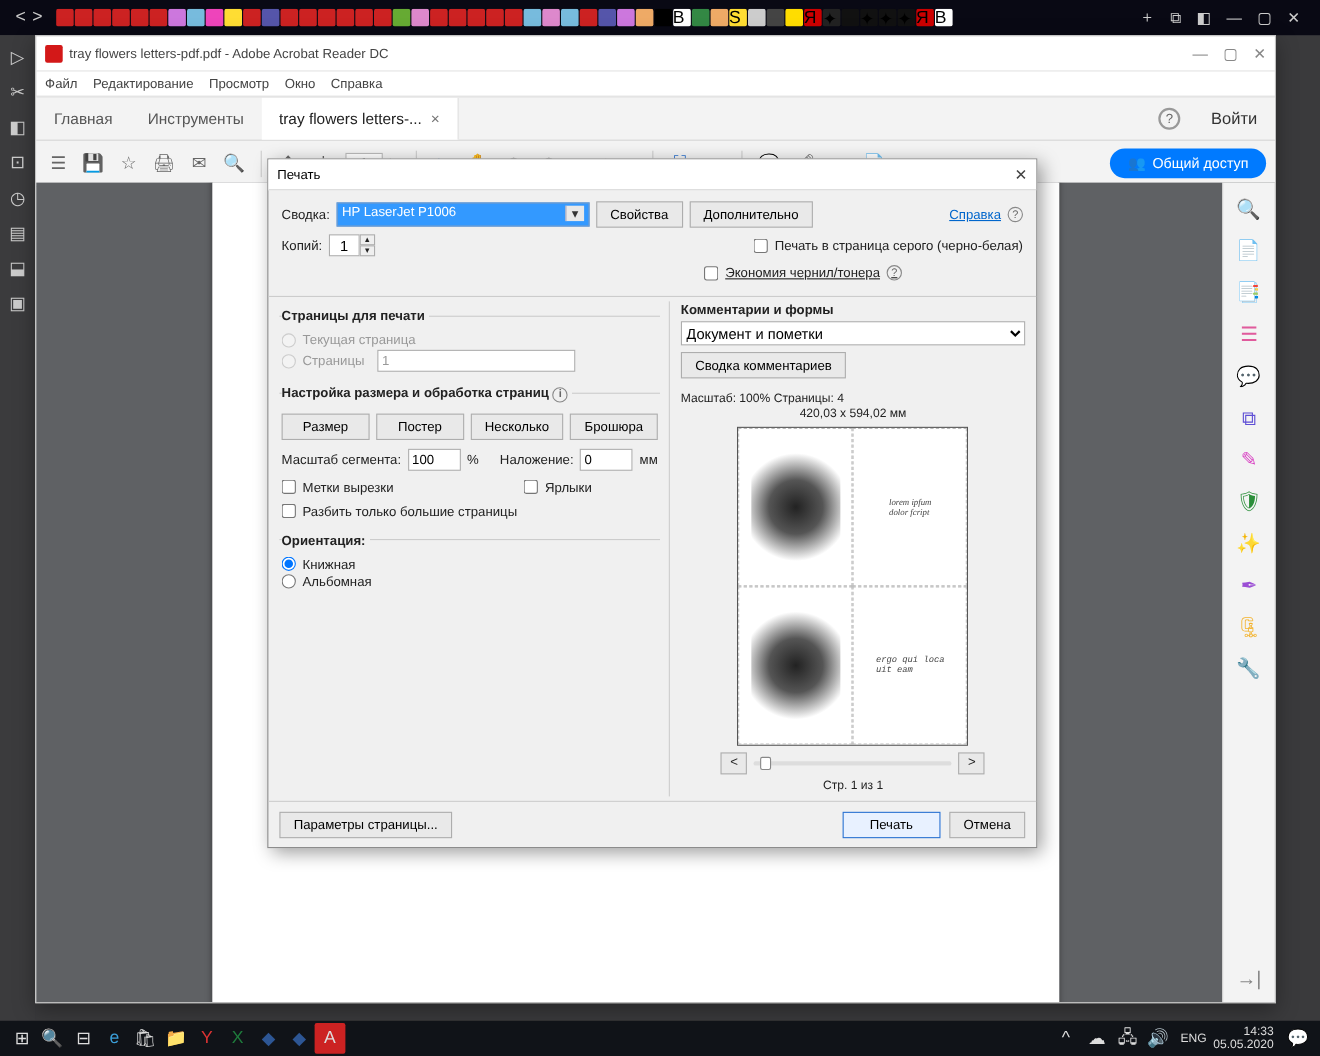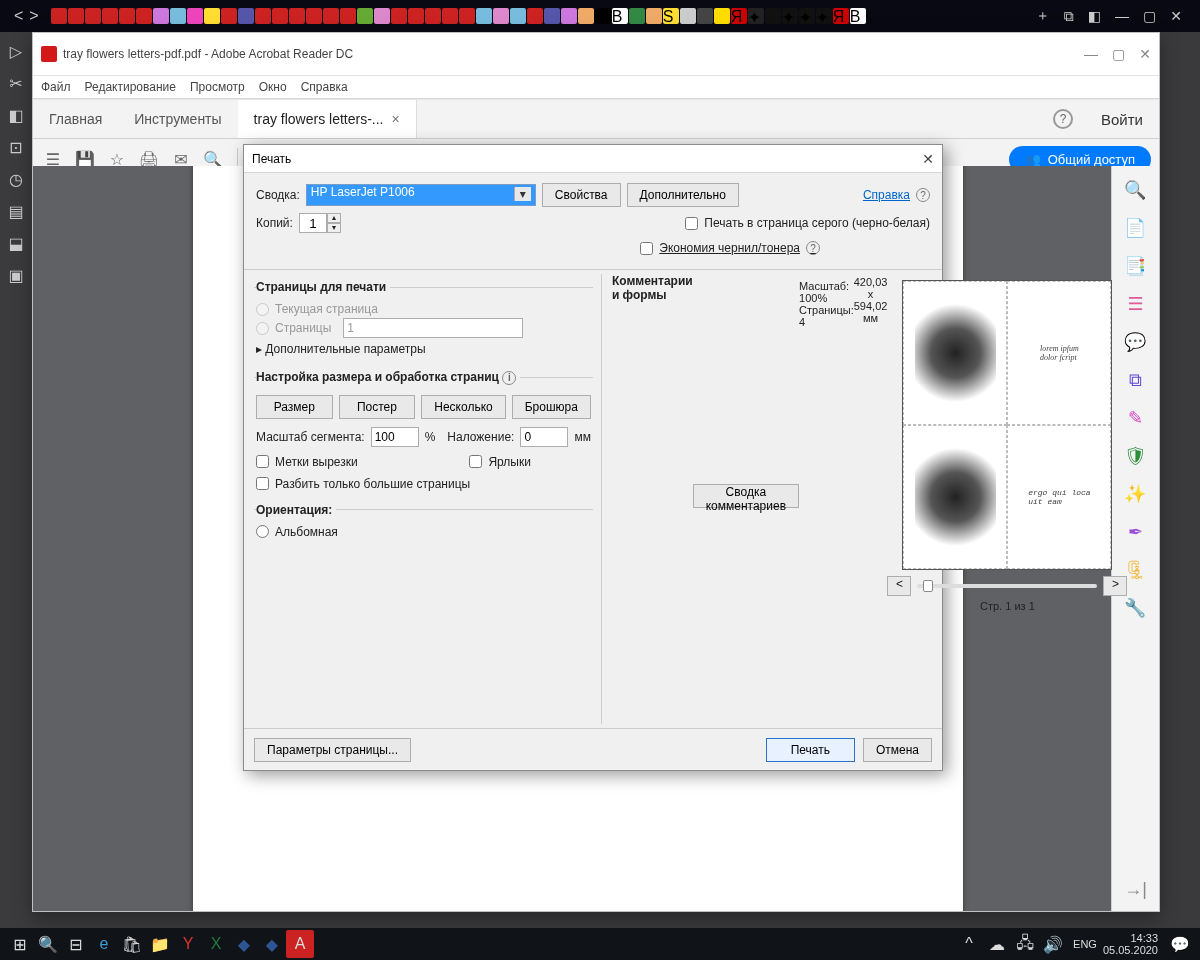--- a/index.html
+++ b/index.html
@@ -5,21 +5,21 @@
   * { box-sizing: border-box; font-family: "Segoe UI", Arial, sans-serif; }
   body { margin:0; width:1200px; height:960px; background:#3a3a3c; overflow:hidden; position:relative; }
   .browser-tabbar{height:32px; background:#090914; display:flex; align-items:center; gap:2px; padding:0 4px;}
   .browser-tabbar .nav-arrows{display:flex;gap:6px;align-items:center;padding:0 10px;color:#ccc;}
   .browser-tabbar .tablets{display:flex;gap:1px;flex:1;overflow:hidden;}
   .browser-tabbar .tablets .tablet{width:16px;height:16px;background:#333;border-radius:2px;}
   .browser-tabbar .icons-right{display:flex;gap:14px;align-items:center;color:#ccc;padding:0 14px;}
   .browser-tabbar .icons-right .winbtn{font-size:14px;}
 
   .app-window{position:absolute;left:32px;top:32px;width:1128px;height:880px;background:#fff;border:1px solid #c0c0c0;box-shadow:0 6px 18px rgba(0,0,0,.35);}
-  .app-titlebar{height:43px;display:flex;align-items:center;padding:0 8px;border-bottom:1px solid #e3e3e3;font-size:12px;color:#444;}
+  .app-titlebar{height:32px;display:flex;align-items:center;padding:0 8px;border-bottom:1px solid #e3e3e3;font-size:12px;color:#444;}
   .app-titlebar .pdf-icon{width:16px;height:16px;background:#d31818;border-radius:2px;margin-right:6px;}
   .app-titlebar .spacer{flex:1;}
   .app-titlebar .winctl{display:flex;gap:14px;color:#888;font-size:14px;}
   .menubar{height:22px;display:flex;gap:14px;align-items:center;padding:0 8px;font-size:12px;color:#444;}
   .menubar span{cursor:pointer;}
   .divider{height:1px;background:#d8d8d8;}
 
   .ribbon{height:40px;display:flex;align-items:center;background:#f3f3f3;border-top:1px solid #e8e8e8;border-bottom:1px solid #d0d0d0;}
   .ribbon .rtab{padding:0 16px;height:100%;display:flex;align-items:center;font-size:14px;color:#555;}
   .ribbon .rtab.doc{background:#fff;border-right:1px solid #ddd; color:#222;}
@@ -59,21 +59,21 @@
   .pd-btn{height:24px;border:1px solid #adadad;background:#e9e9e9;padding:0 12px;font-size:12px;cursor:pointer;}
   .pd-link{color:#0066cc;text-decoration:underline;margin-left:auto;}
   input[type=text].pd-in,input[type=number].pd-in{height:20px;border:1px solid #adadad;background:#fff;padding:0 3px;font-size:12px;}
   .spinner{width:42px;display:inline-flex;}
   .spinner input{width:28px;height:20px;border:1px solid #adadad;text-align:center;}
   .spinner .updn{width:14px;display:flex;flex-direction:column;}
   .spinner .updn div{flex:1;border:1px solid #adadad;background:#efefef;font-size:8px;text-align:center;line-height:8px;}
 
   .pd-columns{flex:1;display:flex;gap:8px;padding:4px 10px 4px 10px;}
   .pd-left{flex:1.05;display:flex;flex-direction:column;}
-  .pd-right{flex:0.95;border-left:1px solid #ccc;padding-left:10px;display:flex;flex-direction:row;}
+  .pd-right{flex:0.95;border-left:1px solid #ccc;padding-left:10px;display:flex;flex-direction:column;}
   fieldset{border:none;border-top:1px solid #ccc;margin:6px 0 4px;padding:6px 2px 0;position:relative;}
   fieldset legend{font-weight:bold;padding:0 4px 0 0;background:#f0f0f0;color:#222;}
   .radio,.chk{display:flex;align-items:center;gap:6px;margin:2px 0;}
   .radio input,.chk input{margin:0;}
   .seg-btns{display:flex;gap:6px;margin:4px 0 8px;}
   .seg-btns .pd-btn{flex:1;text-align:center;}
   .helpcircle{display:inline-flex;width:14px;height:14px;border:1px solid #888;border-radius:50%;align-items:center;justify-content:center;font-size:10px;color:#666;}
 
   .pd-right select{height:22px;border:1px solid #adadad;background:#fff;}
   .preview-box{margin:6px 0 4px;display:flex;flex-direction:column;align-items:center;}
@@ -313,21 +313,20 @@
           <legend>Страницы для печати</legend>
           <label class="radio" style="color:#999">
               <input type="radio" disabled="" style="">
               <span>Текущая страница</span>
             </label>
           <label class="radio" style="color:#999">
               <input type="radio" disabled="" style="">
               <span>Страницы</span>
             <input type="text" class="pd-in" style="width: 180px; margin-left: 6px; color: rgb(153, 153, 153);" value="1">
           </label>
-          <div style="margin:4px 0;cursor:pointer">▸ <span>Дополнительные параметры</span></div>
         </fieldset>
 
         <fieldset>
           <legend><span>Настройка размера и обработка страниц</span> <span class="helpcircle">i</span></legend>
           <div class="seg-btns">
             <button class="pd-btn">Размер</button>
             <button class="pd-btn">Постер</button>
             <button class="pd-btn">Несколько</button>
             <button class="pd-btn">Брошюра</button>
           </div>
@@ -353,28 +352,35 @@
           </div>
           <label class="chk">
               <input type="checkbox" style="">
               <span>Разбить только большие страницы</span>
             </label>
         </fieldset>
 
         <fieldset>
           <legend>Ориентация:</legend>
           <label class="radio">
+              <input type="radio" checked="" style="">
+              <span>Книжная</span>
+            </label>
+          <label class="radio">
               <input type="radio" style="">
               <span>Альбомная</span>
             </label>
         </fieldset>
       </div>
 
       <div class="pd-right">
         <div style="font-weight:bold;margin-bottom:4px">Комментарии и формы</div>
+        <div class="pd-row">
+          <select style="flex:1"><option>Документ и пометки</option></select>
+        </div>
         <div class="pd-row">
             <button class="pd-btn">Сводка комментариев</button>
           </div>
         <div style="margin-top:6px;font-size:11px">Масштаб: 100% Страницы: 4</div>
         <div style="text-align:center;font-size:11px;margin-top:2px">420,03 x 594,02 мм</div>
         <div class="preview-box">
           <div class="preview-page">
             <div class="tile">
                 <div style="width:80%;height:80%;background:radial-gradient(circle,#222,#555,transparent 70%);"></div>
               </div>

